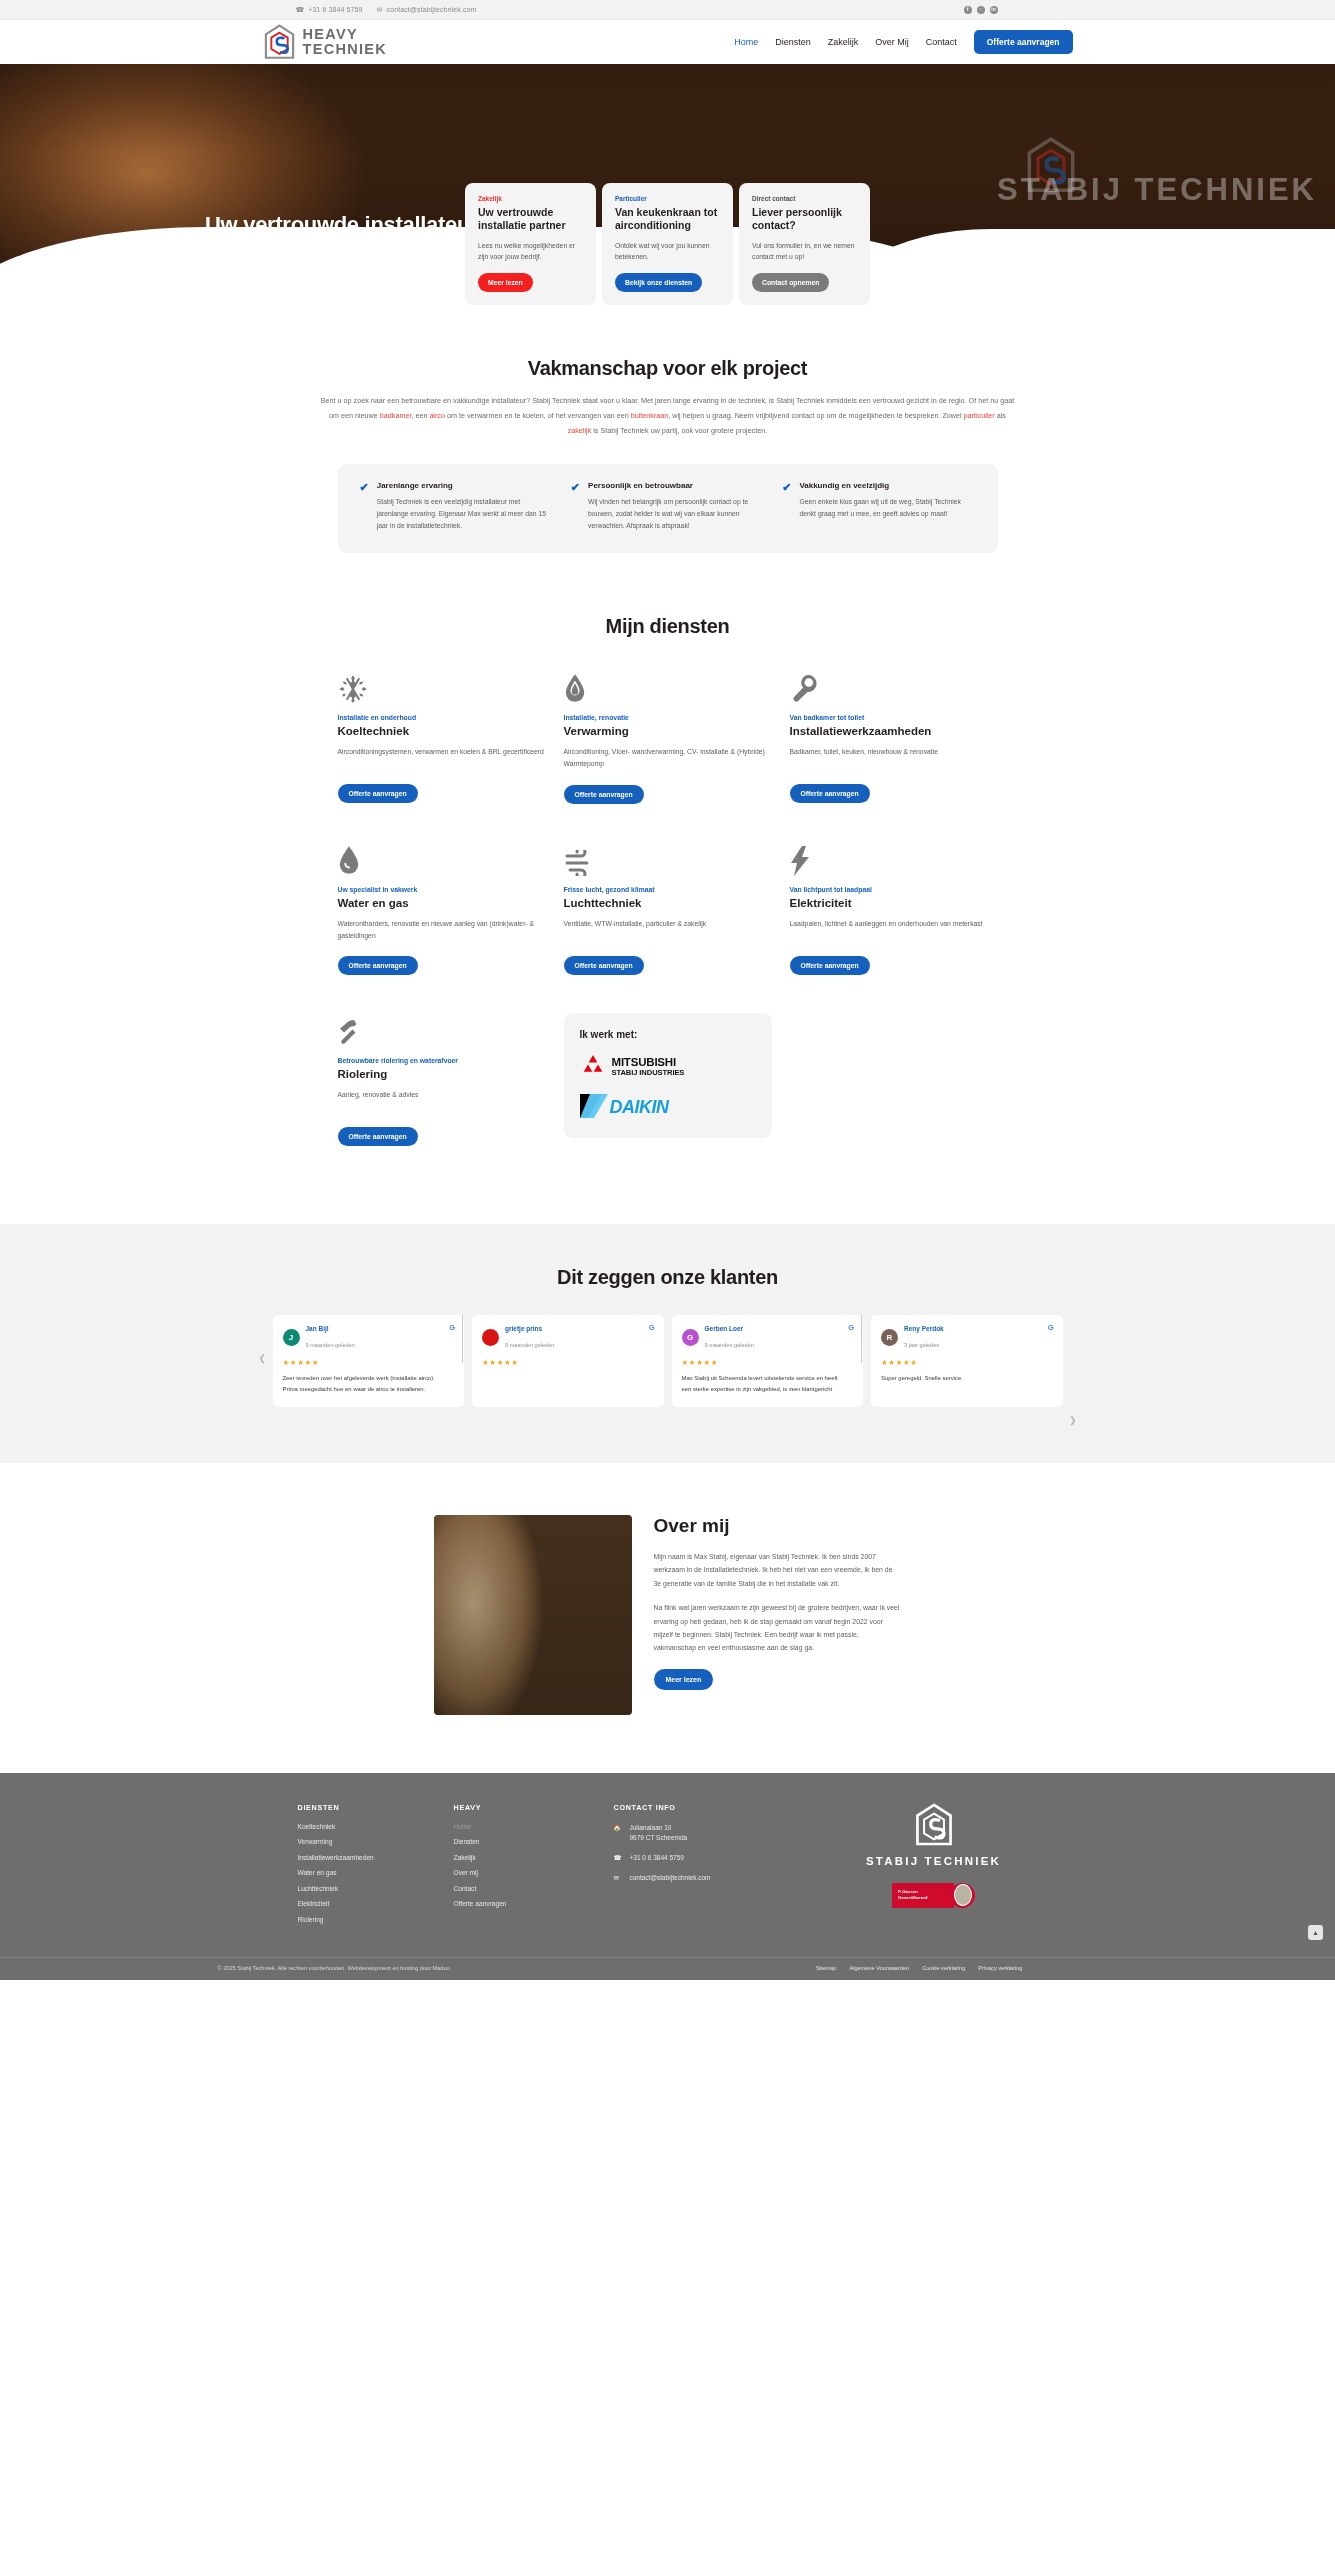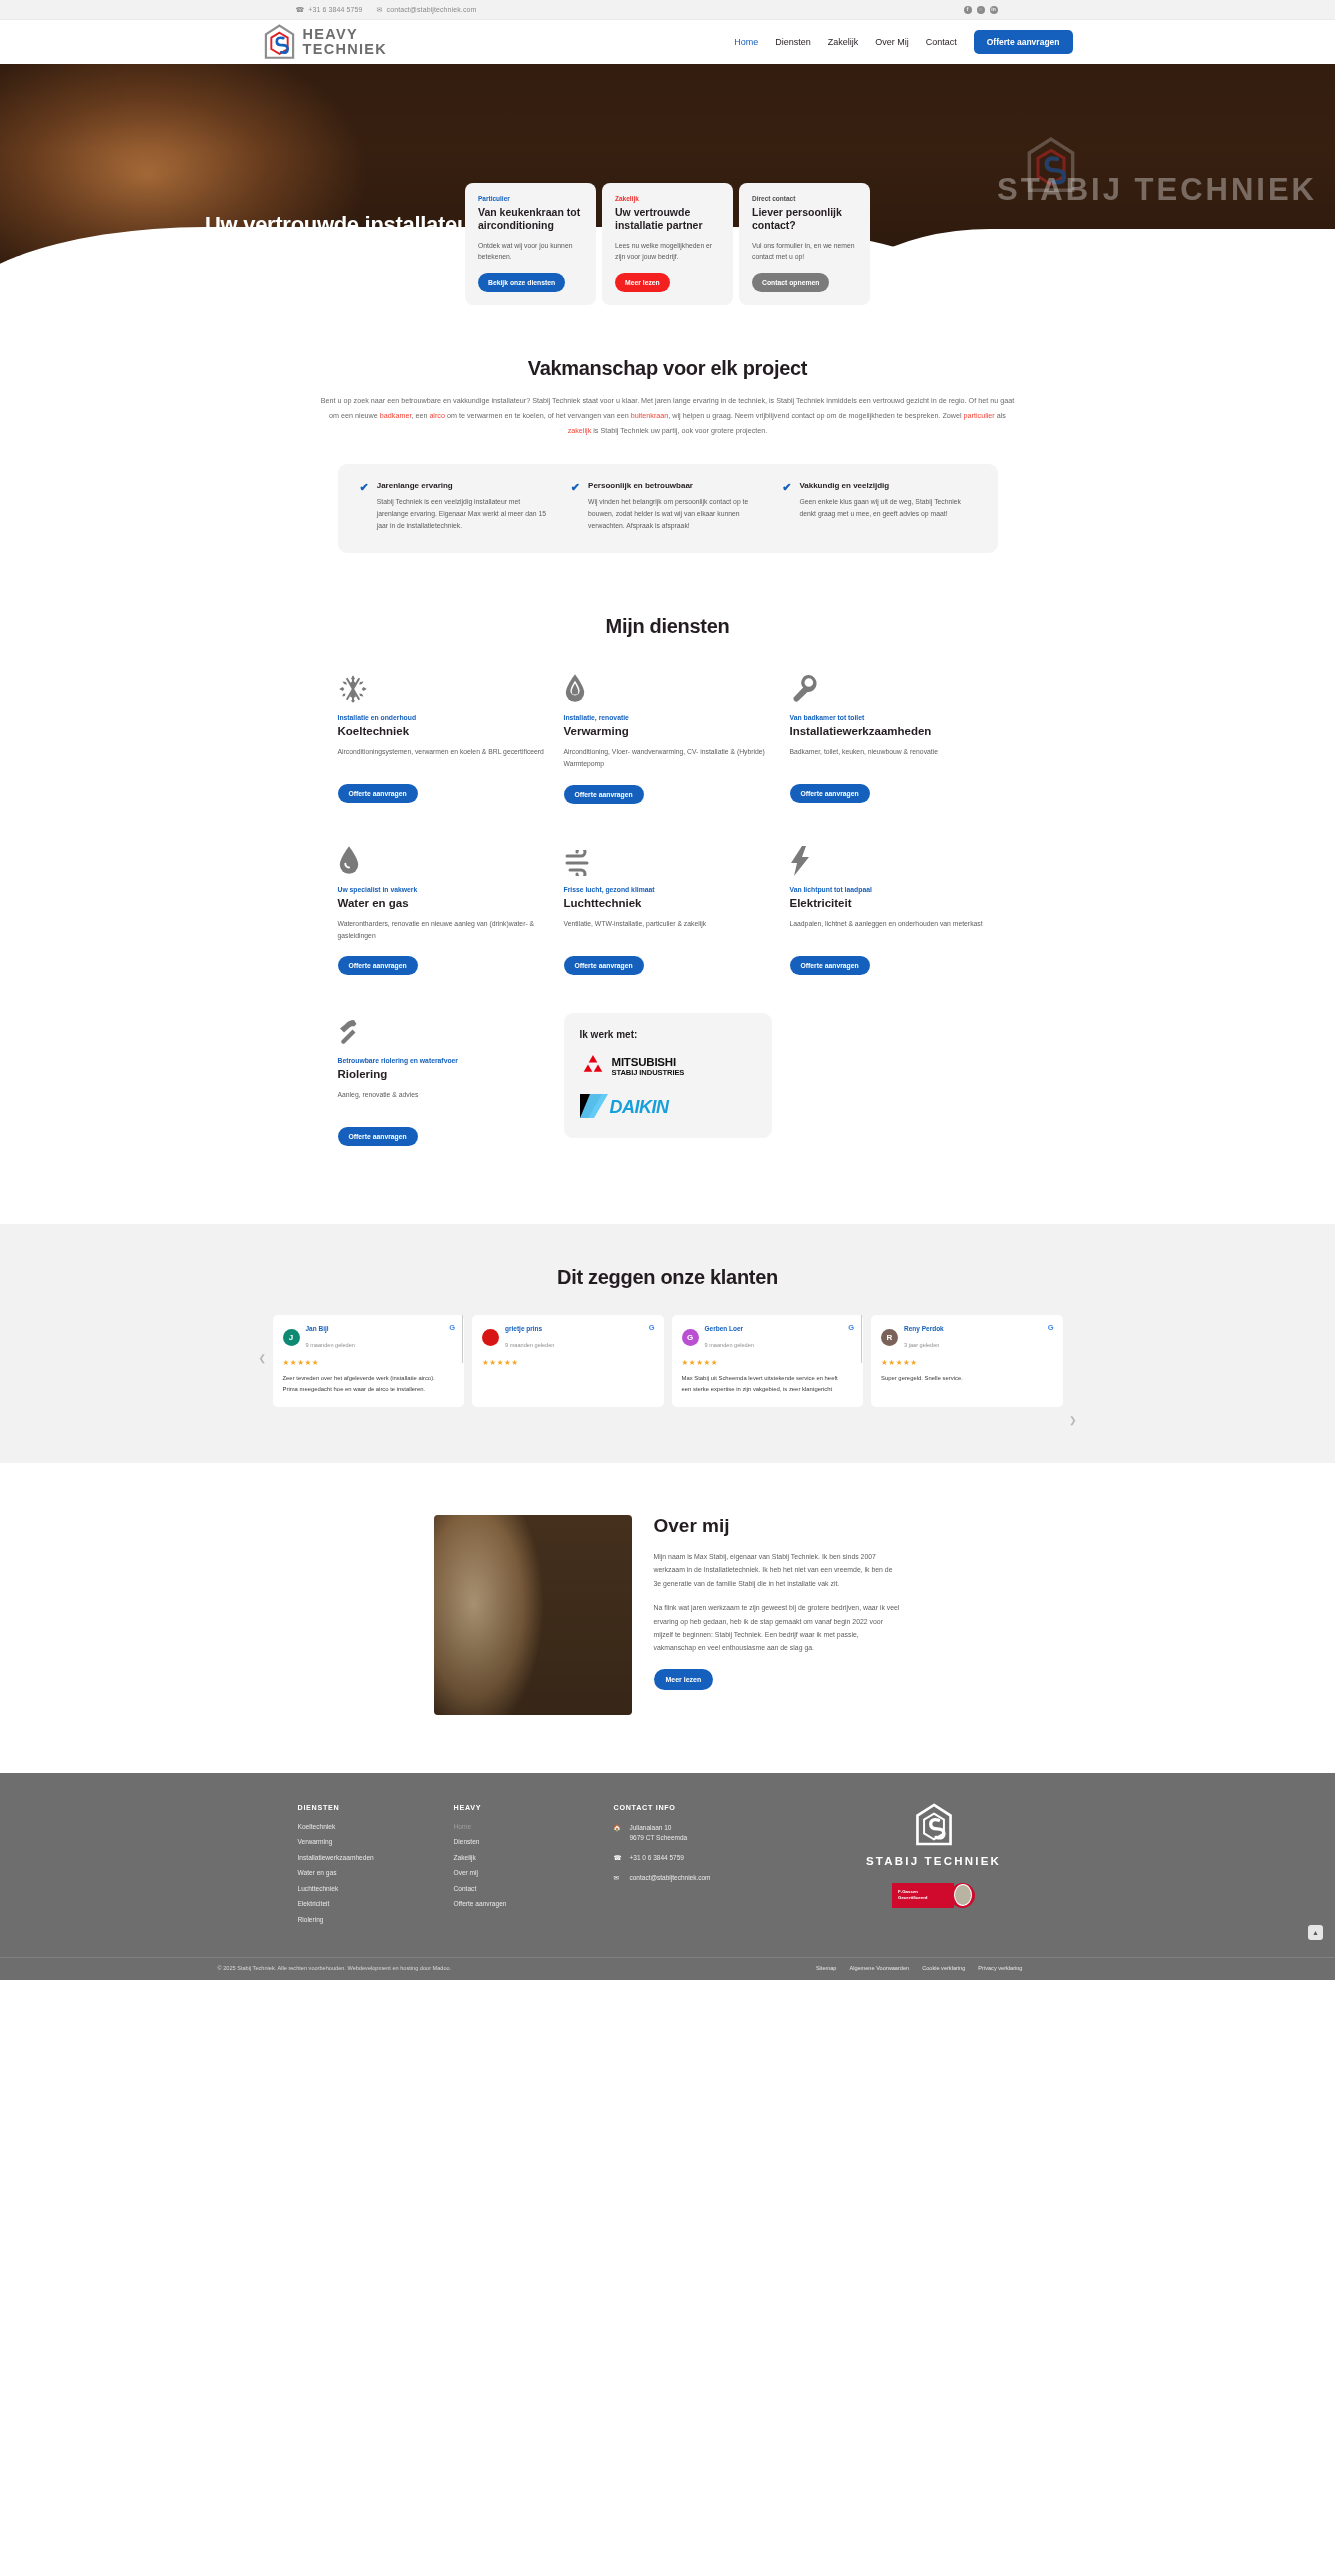--- a/index.html
+++ b/index.html
@@ -217,30 +217,30 @@
       </svg>
     </span>
     <div class="hero-watermark">STABIJ TECHNIEK</div>
     <div class="hero-title">Uw vertrouwde installateur</div>
     <div class="hero-curve"></div>
     <div class="hero-curve2"></div>
   </div>
 
   <div class="hero-cards">
     <div class="hcard">
+      <div class="hcard-eyebrow red">Zakelijk</div>
+      <div class="hcard-title">Uw vertrouwde installatie partner</div>
+      <div class="hcard-desc">Lees nu welke mogelijkheden er zijn voor jouw bedrijf.</div>
+      <button class="hbtn red">Meer lezen</button>
+    </div>
+    <div class="hcard">
       <div class="hcard-eyebrow blue">Particulier</div>
       <div class="hcard-title">Van keukenkraan tot airconditioning</div>
       <div class="hcard-desc">Ontdek wat wij voor jou kunnen betekenen.</div>
       <button class="hbtn blue">Bekijk onze diensten</button>
-    </div>
-    <div class="hcard">
-      <div class="hcard-eyebrow red">Zakelijk</div>
-      <div class="hcard-title">Uw vertrouwde installatie partner</div>
-      <div class="hcard-desc">Lees nu welke mogelijkheden er zijn voor jouw bedrijf.</div>
-      <button class="hbtn red">Meer lezen</button>
     </div>
     <div class="hcard">
       <div class="hcard-eyebrow grey">Direct contact</div>
       <div class="hcard-title">Liever persoonlijk contact?</div>
       <div class="hcard-desc">Vul ons formulier in, en we nemen contact met u op!</div>
       <button class="hbtn grey">Contact opnemen</button>
     </div>
   </div>
 
   <div class="vak">

